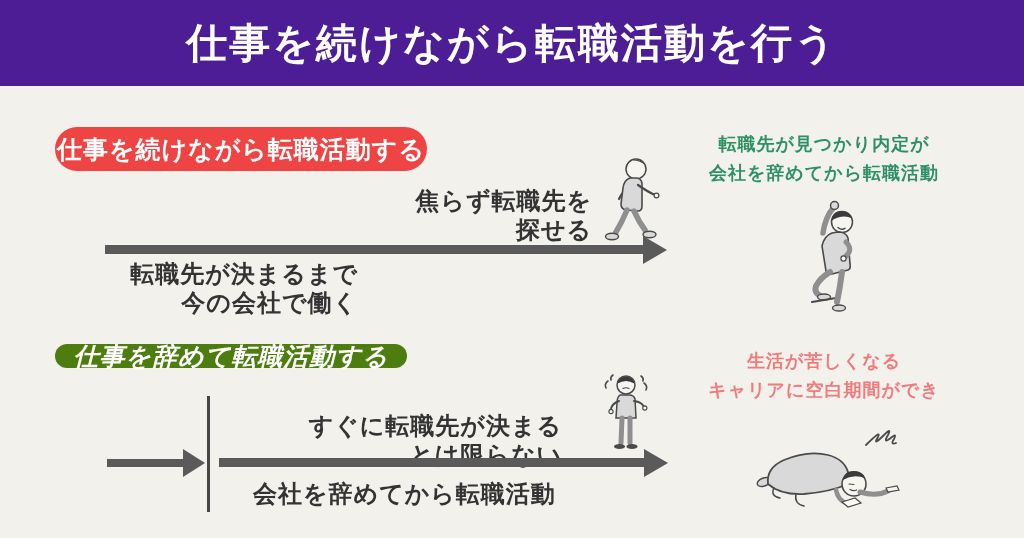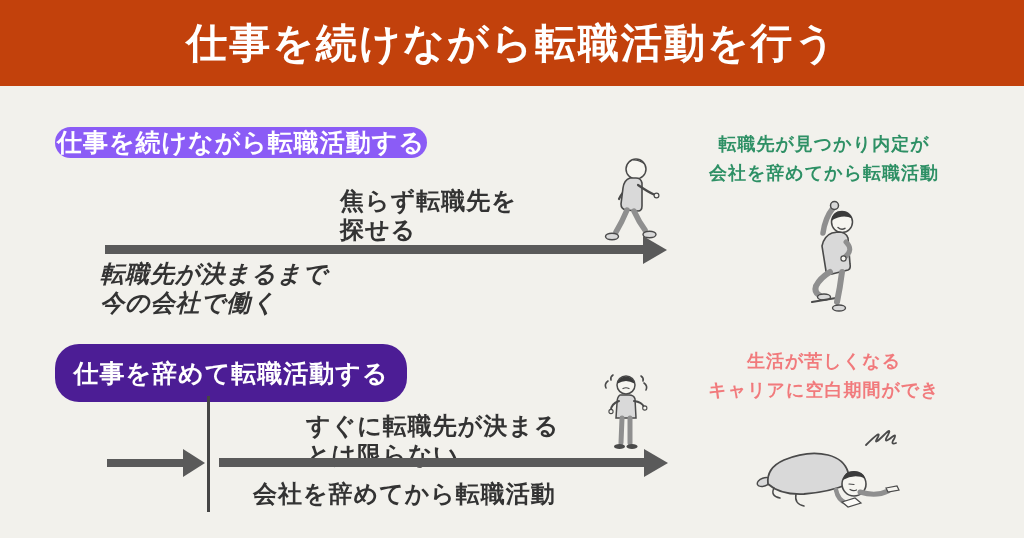--- a/index.html
+++ b/index.html
@@ -9,41 +9,41 @@
     width:1024px;height:538px;
     background:#f2f1ec;
     font-family:"Liberation Sans","DejaVu Sans",sans-serif;
     overflow:hidden;
   }
   .abs{position:absolute;}
 
   
   .title-bar{
     left:0;top:0;width:1024px;height:86px;
-    background:#c2410c;color:#ffffff;
+    background:#4c1d95;color:#ffffff;
     display:flex;align-items:center;justify-content:center;
     font-size:41px;font-weight:700;letter-spacing:2px;
   }
 
   
   .badge{
     color:#ffffff;font-weight:700;font-size:25px;letter-spacing:1px;
     display:flex;align-items:center;justify-content:center;
     border-radius:24px;
   }
-  .badge-green{left:55px;top:127px;width:372px;height:31px;background:#8b5cf6;}
-  .badge-gray{left:55px;top:344px;width:352px;height:58px;background:#4c1d95;}
+  .badge-green{left:55px;top:127px;width:372px;height:44px;background:#ef4444;}
+  .badge-gray{left:55px;top:344px;width:352px;height:24px;background:#4d7c0f;font-style:italic;}
 
   
   .note{
     font-weight:700;color:#333333;font-size:24px;line-height:29px;
-    letter-spacing:1px;text-align:left;white-space:nowrap;
+    letter-spacing:1px;text-align:right;white-space:nowrap;
   }
   .note-keep-top{left:340px;top:186px;width:252px;}
-  .note-keep-bottom{left:100px;top:259px;width:258px;font-style:italic;}
+  .note-keep-bottom{left:100px;top:259px;width:258px;}
   .note-quit-top{left:306px;top:399px;width:256px;margin-top:12px;}
   .note-quit-bottom{left:221px;top:479px;text-align:left;margin-left:32px;}
 
   
   .outcome{
     font-weight:700;font-size:18px;line-height:29px;
     letter-spacing:1px;text-align:center;width:312px;white-space:nowrap;
   }
   .outcome-keep{left:668px;top:130px;color:#2e9065;}
   .outcome-quit{left:668px;top:347px;color:#f17a7c;}

